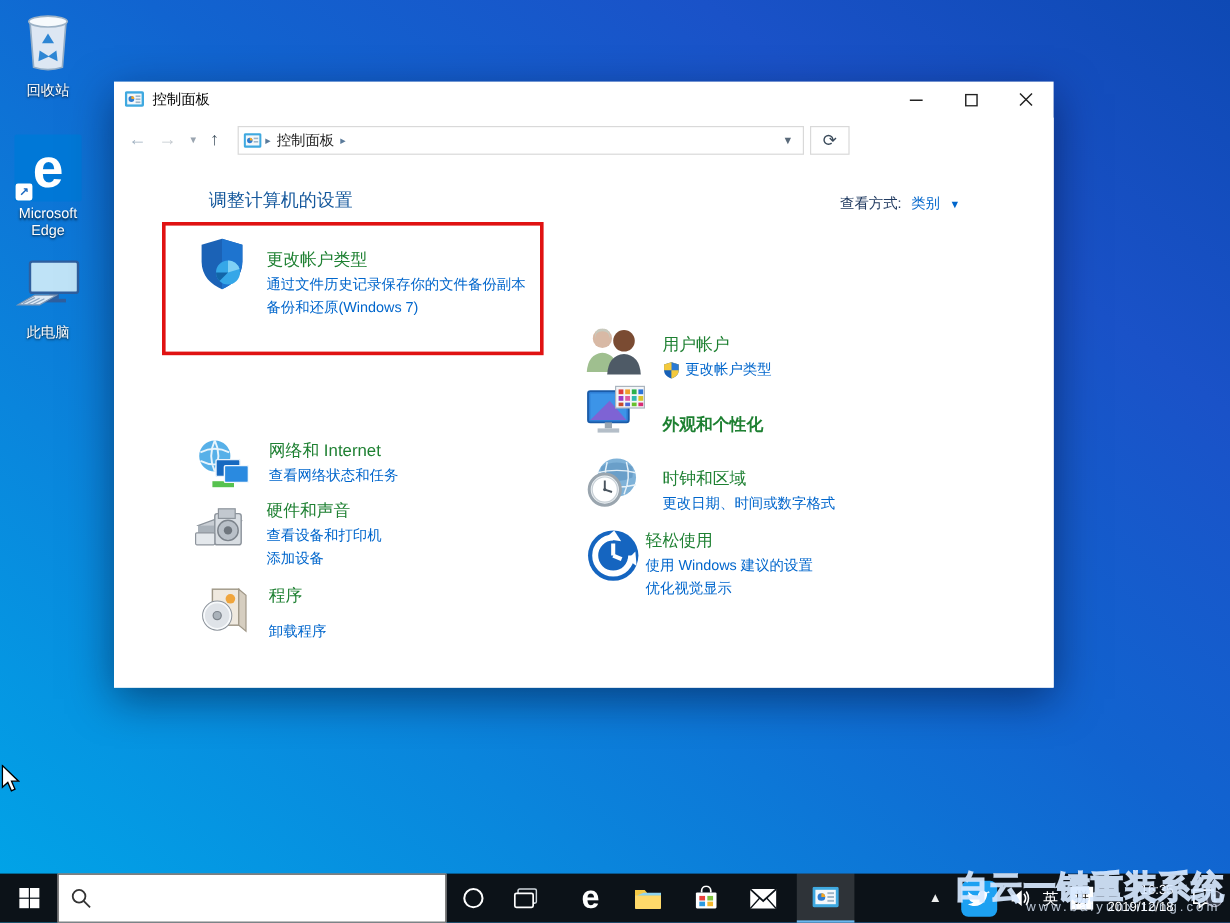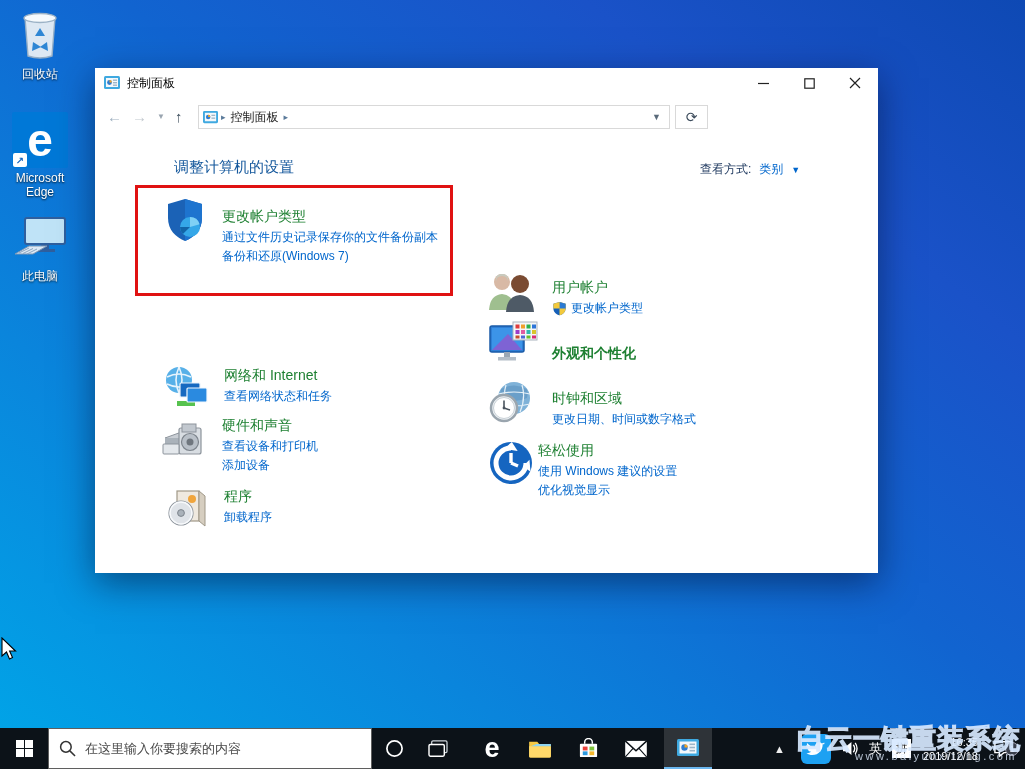--- a/index.html
+++ b/index.html
@@ -240,21 +240,21 @@
         <svg width="44" height="44" viewBox="0 0 44 44">
           <rect x="12" y="4" width="22" height="30" fill="#efe9df" stroke="#9a9document48c" stroke-width="0"></rect>
           <rect x="12" y="4" width="22" height="30" fill="#efe9df" stroke="#a09888" stroke-width="1.2"></rect>
           <path d="M34 4 L40 9 L40 39 L34 34 Z" fill="#d6cec0" stroke="#a09888" stroke-width="1"></path>
           <circle cx="27" cy="12" r="4" fill="#f0a53c"></circle>
           <circle cx="16" cy="26" r="12" fill="#dfe3e8" stroke="#8d949c" stroke-width="1.2"></circle>
           <circle cx="16" cy="26" r="11" fill="none" stroke="#f8fafc" stroke-width="1.5"></circle>
           <circle cx="16" cy="26" r="3.4" fill="#aab2ba" stroke="#7d848c" stroke-width="1"></circle>
         </svg>
       </span>
-      <span class="txt" style="margin-top:0px;">
+      <span class="txt" style="margin-top:0px;justify-content:space-between;">
         <a class="cat-title">程序</a>
         <a class="cat-link">卸载程序</a>
       </span>
     </div>
 
     <div class="cat" style="left:391px; top:135px; gap:14px;">
       <span class="icon-cell" style="width:52px;">
         <svg width="52" height="44" viewBox="0 0 52 44">
           <circle cx="16" cy="12" r="8" fill="#d8b9a5"></circle>
           <path d="M14 4 Q9 5 10 12 Q10 6 16 6 Q22 6 22 12 Q23 5 18 4 Z" fill="#c8cabe"></path>
@@ -354,21 +354,20 @@
         <rect x="9" y="0" width="8" height="8" fill="#fff"></rect>
       <rect x="0" y="9" width="8" height="8" fill="#fff"></rect>
         <rect x="9" y="9" width="8" height="8" fill="#fff"></rect>
     </svg>
   </div>
   <div class="tb-search">
     <svg width="17" height="17" viewBox="0 0 18 18">
       <circle cx="7.3" cy="7.3" r="5.6" fill="none" stroke="#333" stroke-width="1.6"></circle>
       <line x1="11.5" y1="11.5" x2="17" y2="17" stroke="#333" stroke-width="1.6"></line>
     </svg>
-    <input type="text" placeholder="在这里输入你要搜索的内容" style="">
   </div>
   <div class="tb-btn narrow">
     <svg width="19" height="19" viewBox="0 0 20 20">
       <circle cx="10" cy="10" r="8" fill="none" stroke="#fff" stroke-width="1.8"></circle>
     </svg>
   </div>
   <div class="tb-btn narrow">
     <svg width="20" height="18" viewBox="0 0 22 20">
       <rect x="4" y="1" width="17" height="13" rx="1.5" fill="none" stroke="#cfd6dc" stroke-width="1.4"></rect>
       <rect x="1" y="5" width="17" height="13" rx="1.5" fill="#0c1218" stroke="#fff" stroke-width="1.6"></rect>

